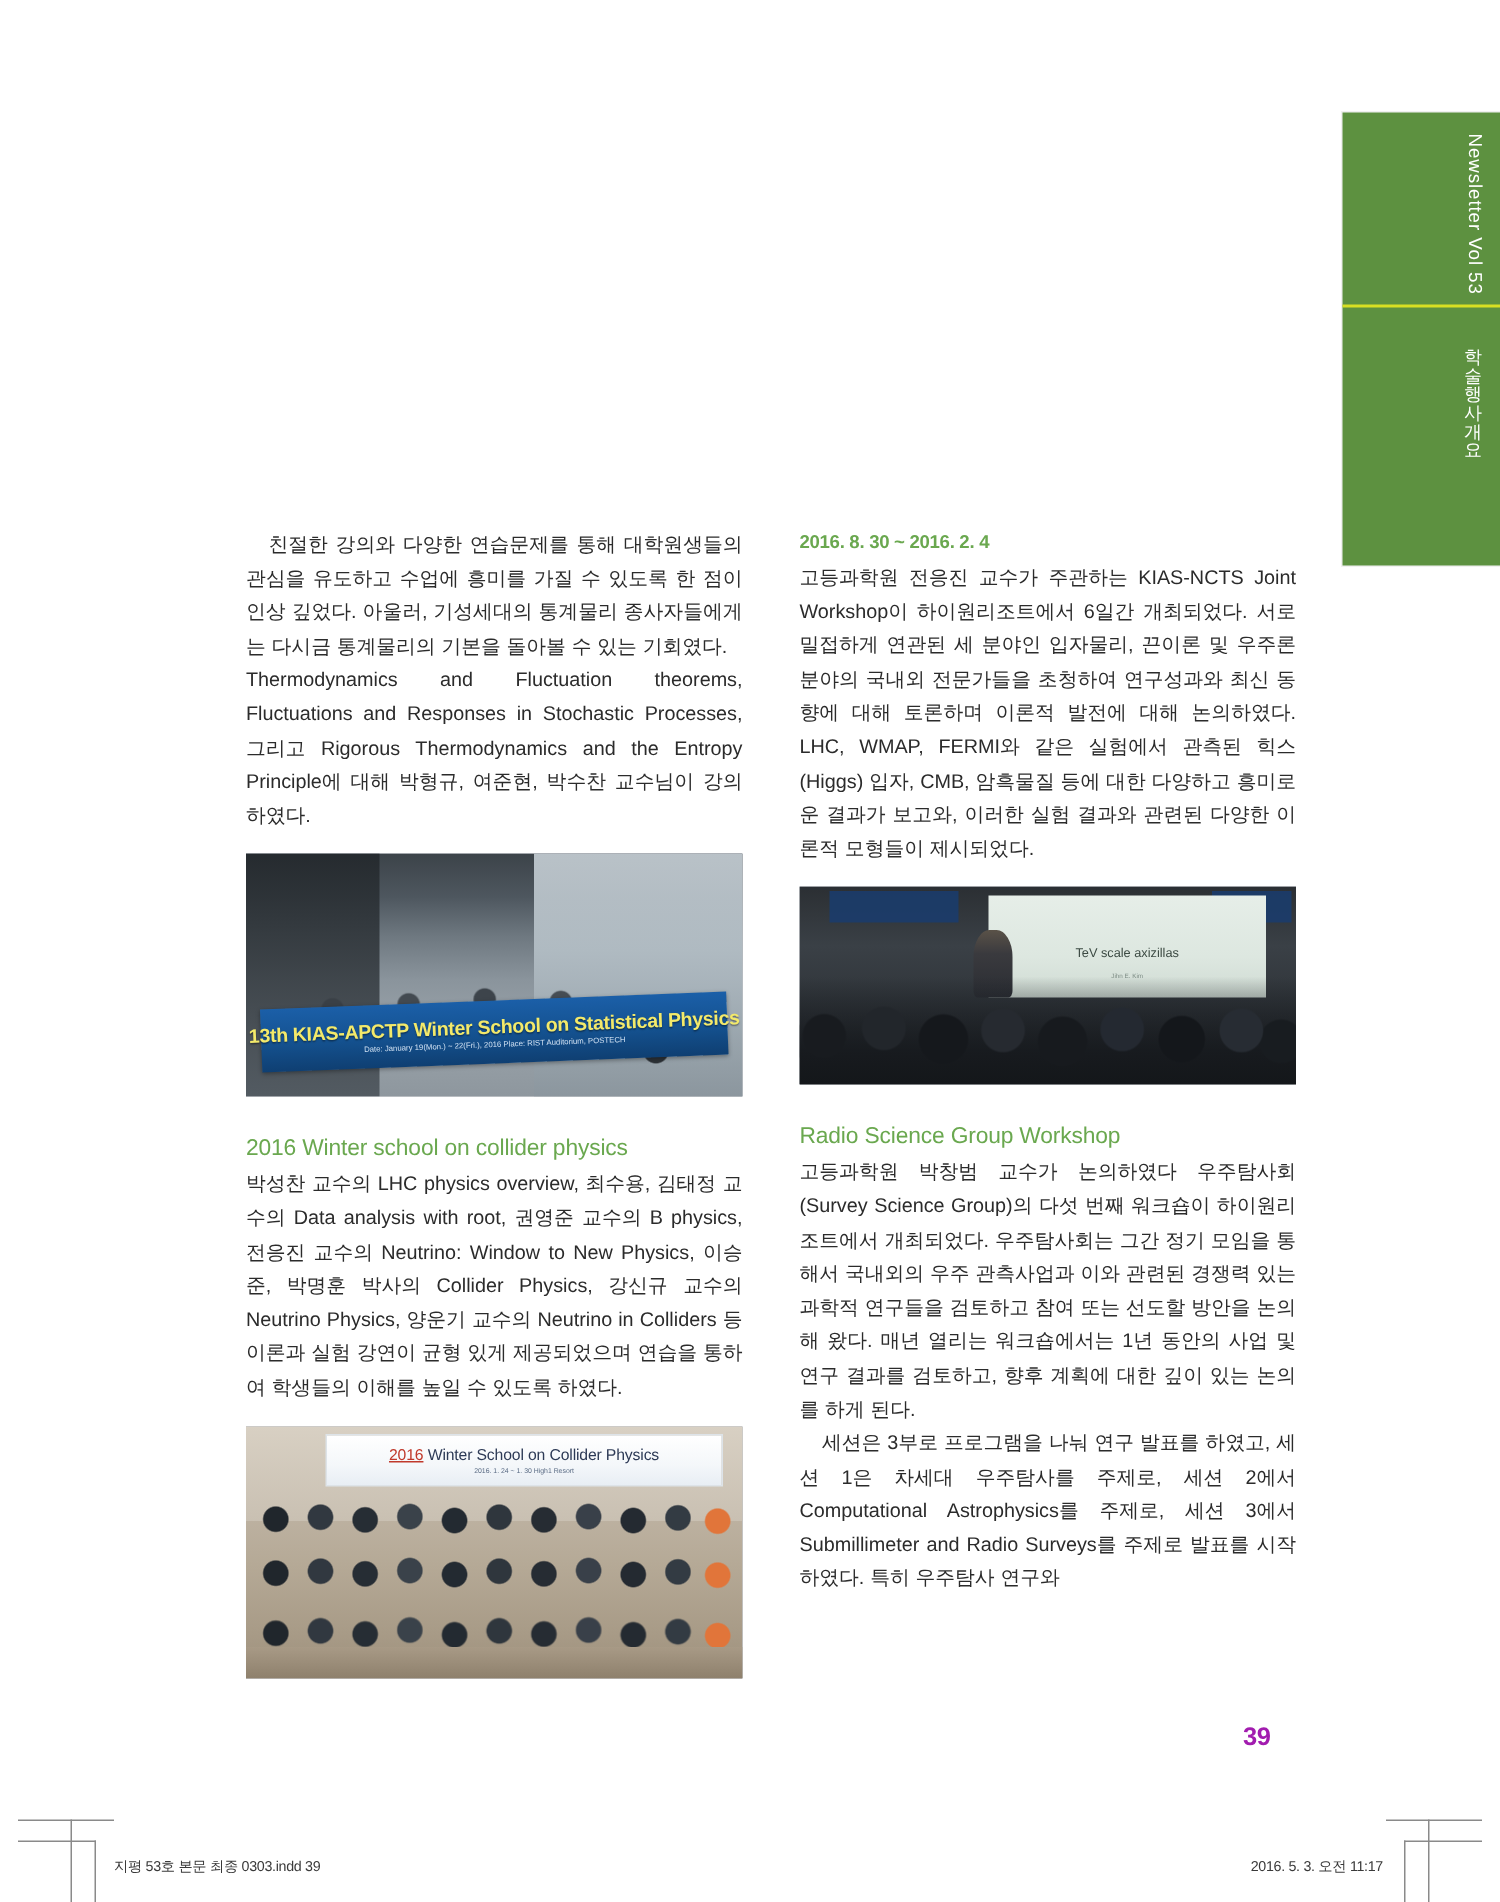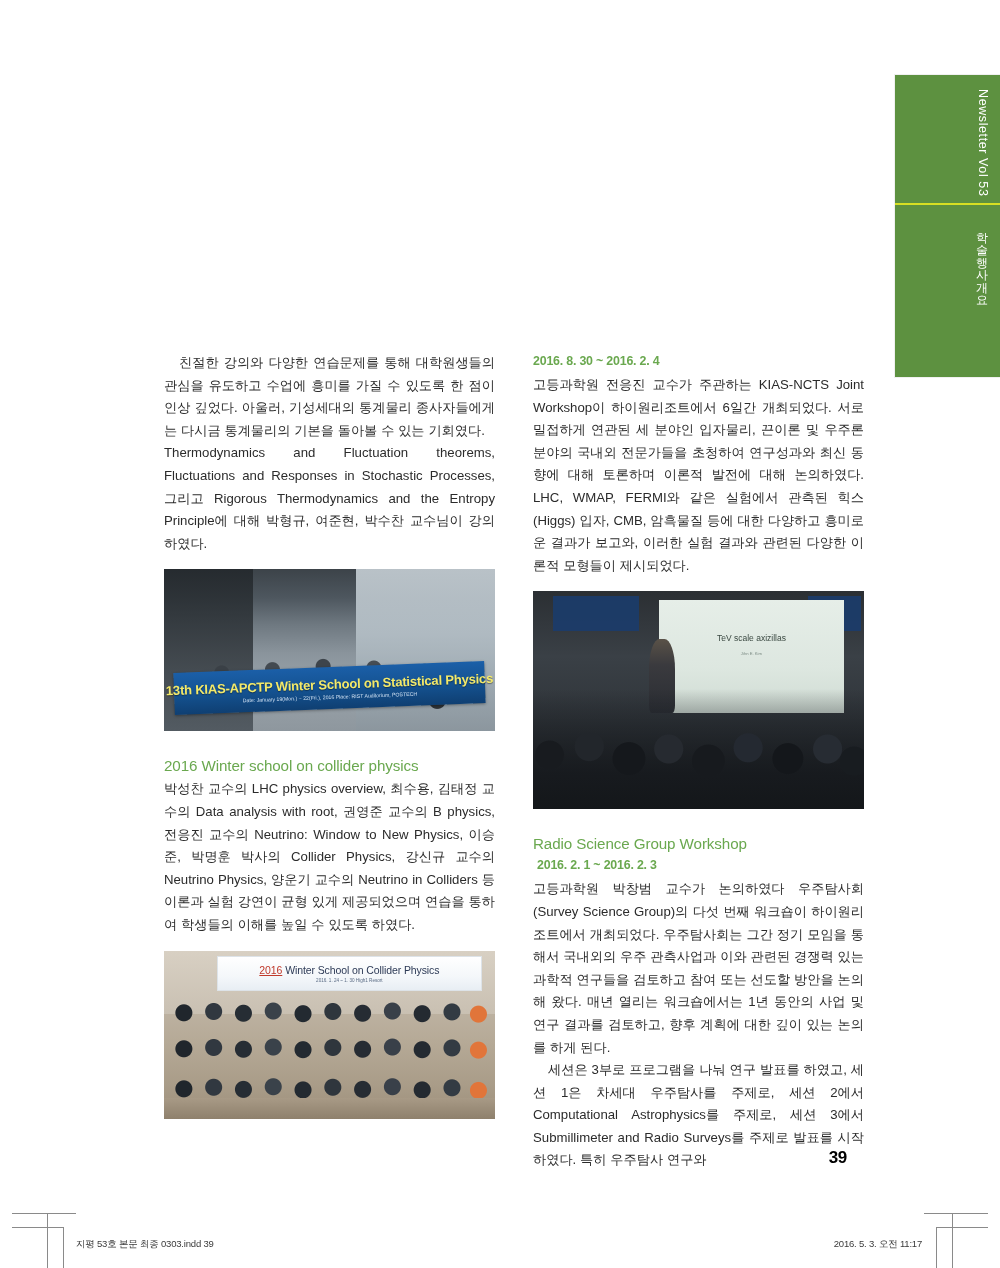--- a/index.html
+++ b/index.html
@@ -118,21 +118,21 @@
 
   
   .photo {
     position: relative;
     width: 331px;
     overflow: hidden;
     background: #8d949b;
   }
   .photo-1 { height: 162px; }
   .photo-2 { height: 168px; }
-  .photo-3 { height: 218px; }
+  .photo-3 { height: 132px; }
 
   
   .p1-bg {
     position: absolute; inset: 0;
     background:
       linear-gradient(180deg, #3c4349 0%, #4e575f 18%, #6e7880 34%, #8a949c 52%, #9aa3aa 72%, #8e979e 100%);
   }
   .p1-glass {
     position: absolute; left: 58%; top: 0; right: 0; bottom: 0;
     background:
@@ -316,21 +316,21 @@
       linear-gradient(180deg, rgba(30,34,38,0) 0%, rgba(22,25,29,.92) 70%, #14171a 100%);
   }
 
   
   .page-number {
     position: absolute;
     right: 153px;
     top: 1148px;
     font-size: 17px;
     font-weight: bold;
-    color: #000000;
+    color: #a21caf;
     letter-spacing: -0.3px;
   }
 
   
   .crop {
     position: absolute;
     border-color: #8a8a8a;
     border-style: solid;
     border-width: 0;
   }
@@ -438,21 +438,20 @@
         <div class="p3-screen-title">TeV scale axizillas</div>
         <div class="p3-screen-sub">Jihn E. Kim</div>
       </div>
       <div class="p3-speaker"></div>
       <div class="p3-audience"></div>
     </div>
 
     <div class="spacer-24"></div>
 
     <h2 class="sec-title">Radio Science Group Workshop</h2>
-    <div class="sec-date pad">2016. 2. 1 ~ 2016. 2. 3</div>
     <p class="body-text">고등과학원 박창범 교수가 논의하였다 우주탐사회(Survey Science Group)의 다섯 번째 워크숍이 하이원리조트에서 개최되었다. 우주탐사회는 그간 정기 모임을 통해서 국내외의 우주 관측사업과 이와 관련된 경쟁력 있는 과학적 연구들을 검토하고 참여 또는 선도할 방안을 논의해 왔다. 매년 열리는 워크숍에서는 1년 동안의 사업 및 연구 결과를 검토하고, 향후 계획에 대한 깊이 있는 논의를 하게 된다.</p>
     <p class="body-text indent">세션은 3부로 프로그램을 나눠 연구 발표를 하였고, 세션 1은 차세대 우주탐사를 주제로, 세션 2에서 Computational Astrophysics를 주제로, 세션 3에서 Submillimeter and Radio Surveys를 주제로 발표를 시작하였다. 특히 우주탐사 연구와</p>
 
   </div>
 
   <div class="page-number">39</div>
 
   <div class="crop crop-bl-h"></div>
   <div class="crop crop-bl-v"></div>
   <div class="crop crop-bl-h2"></div>

